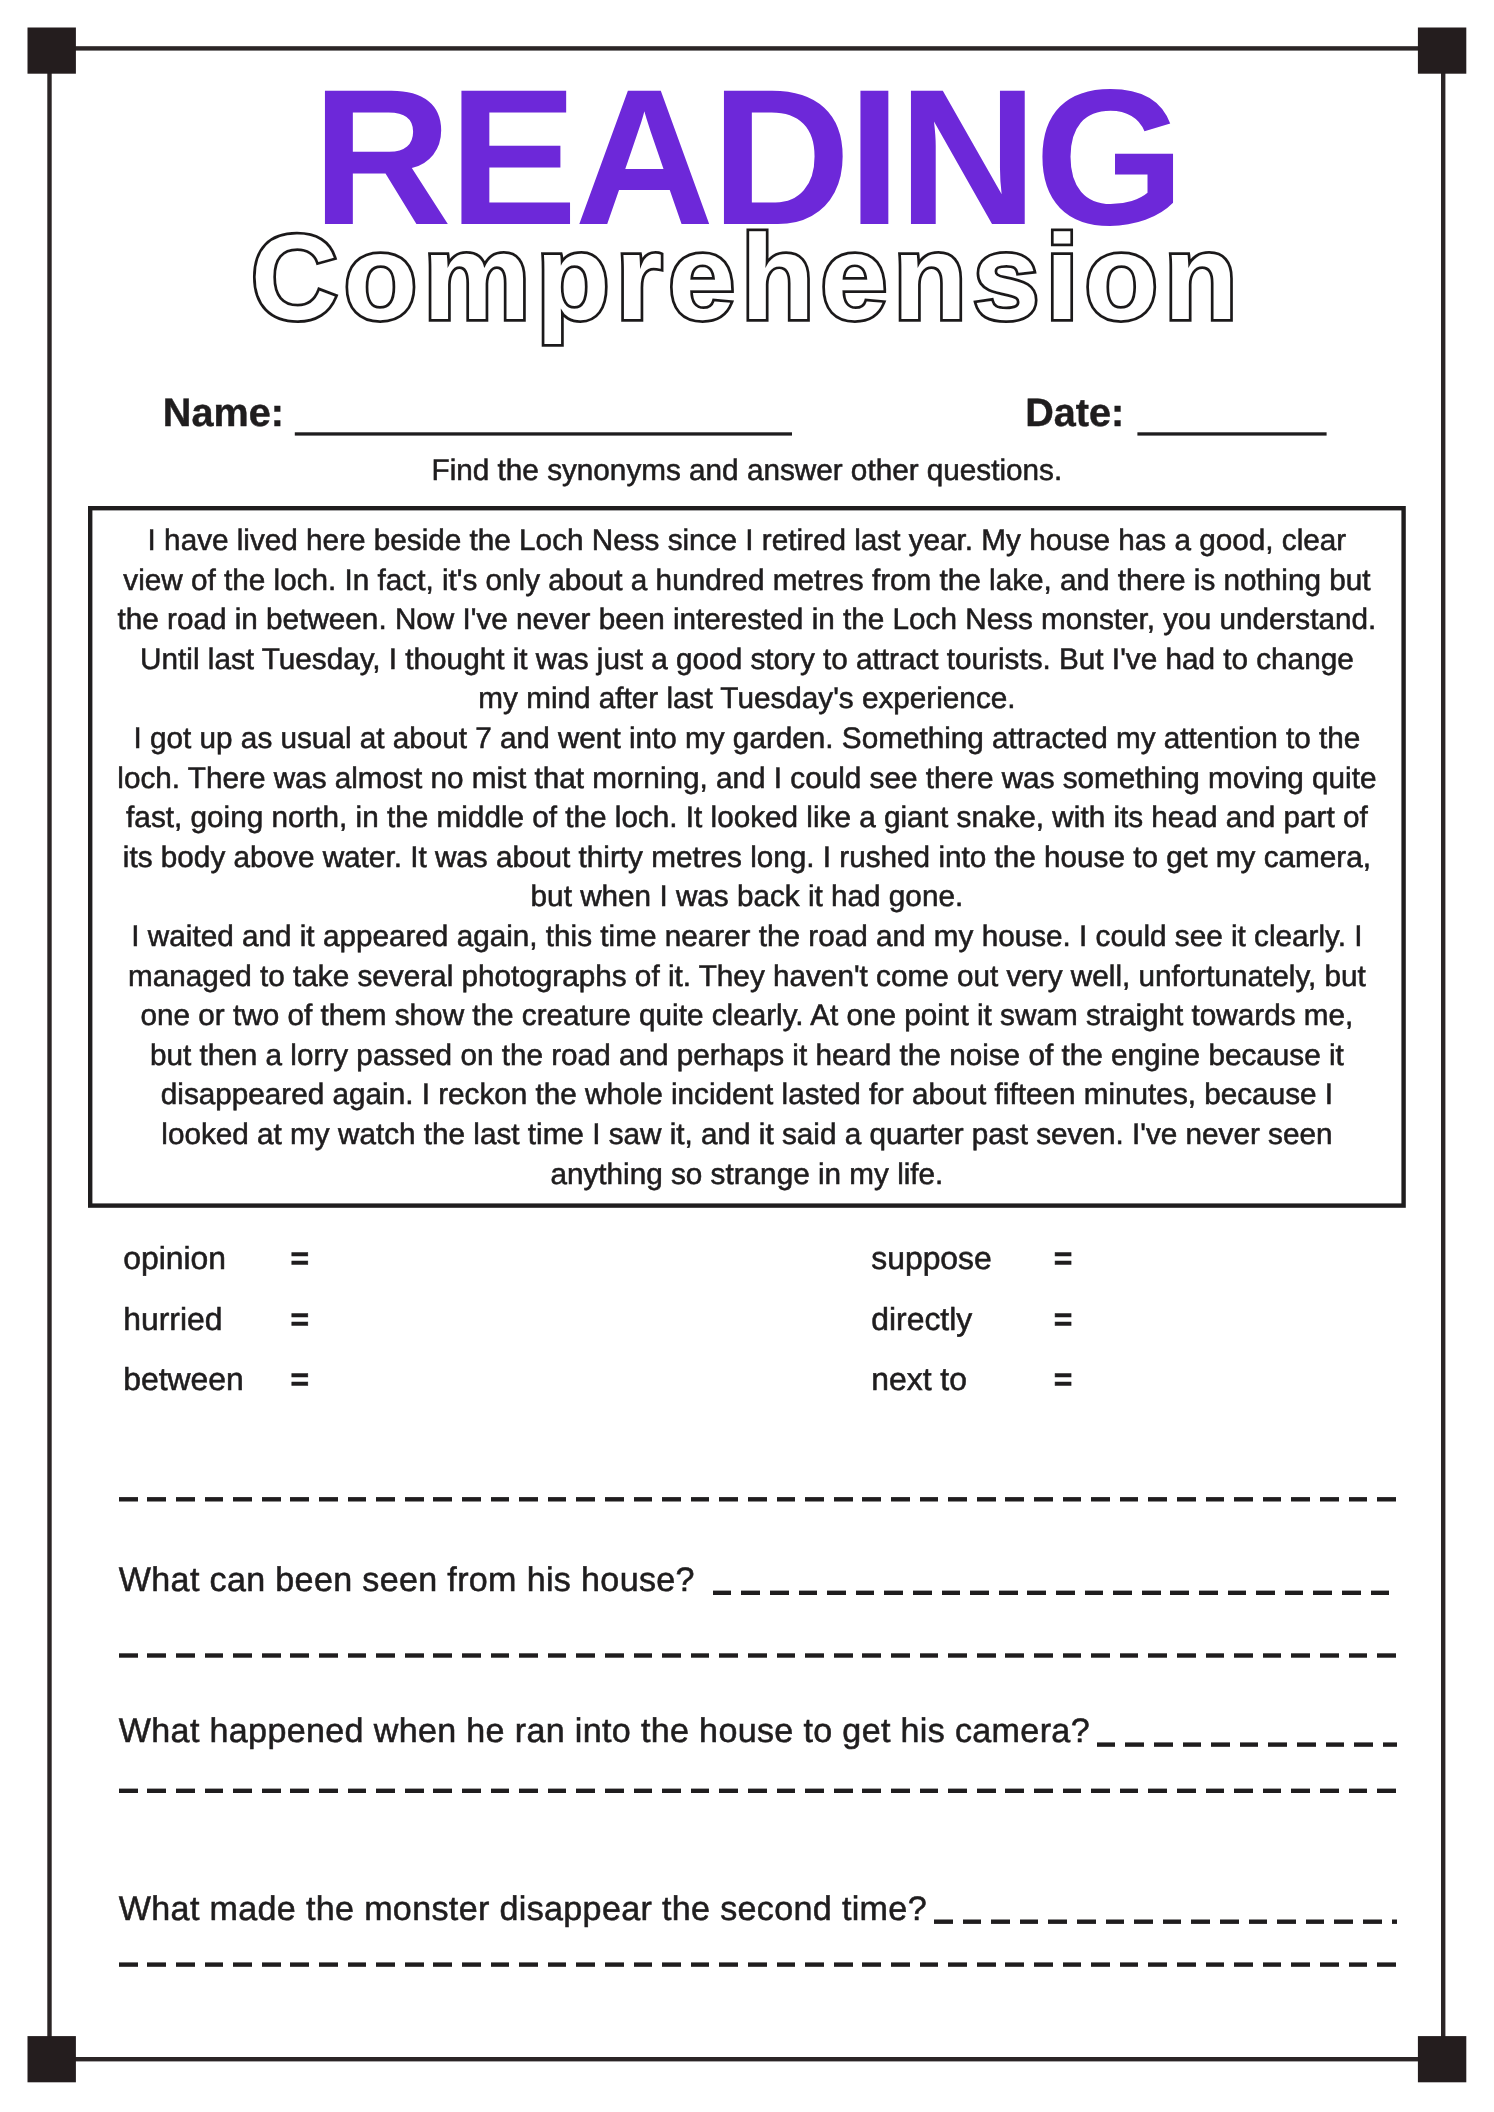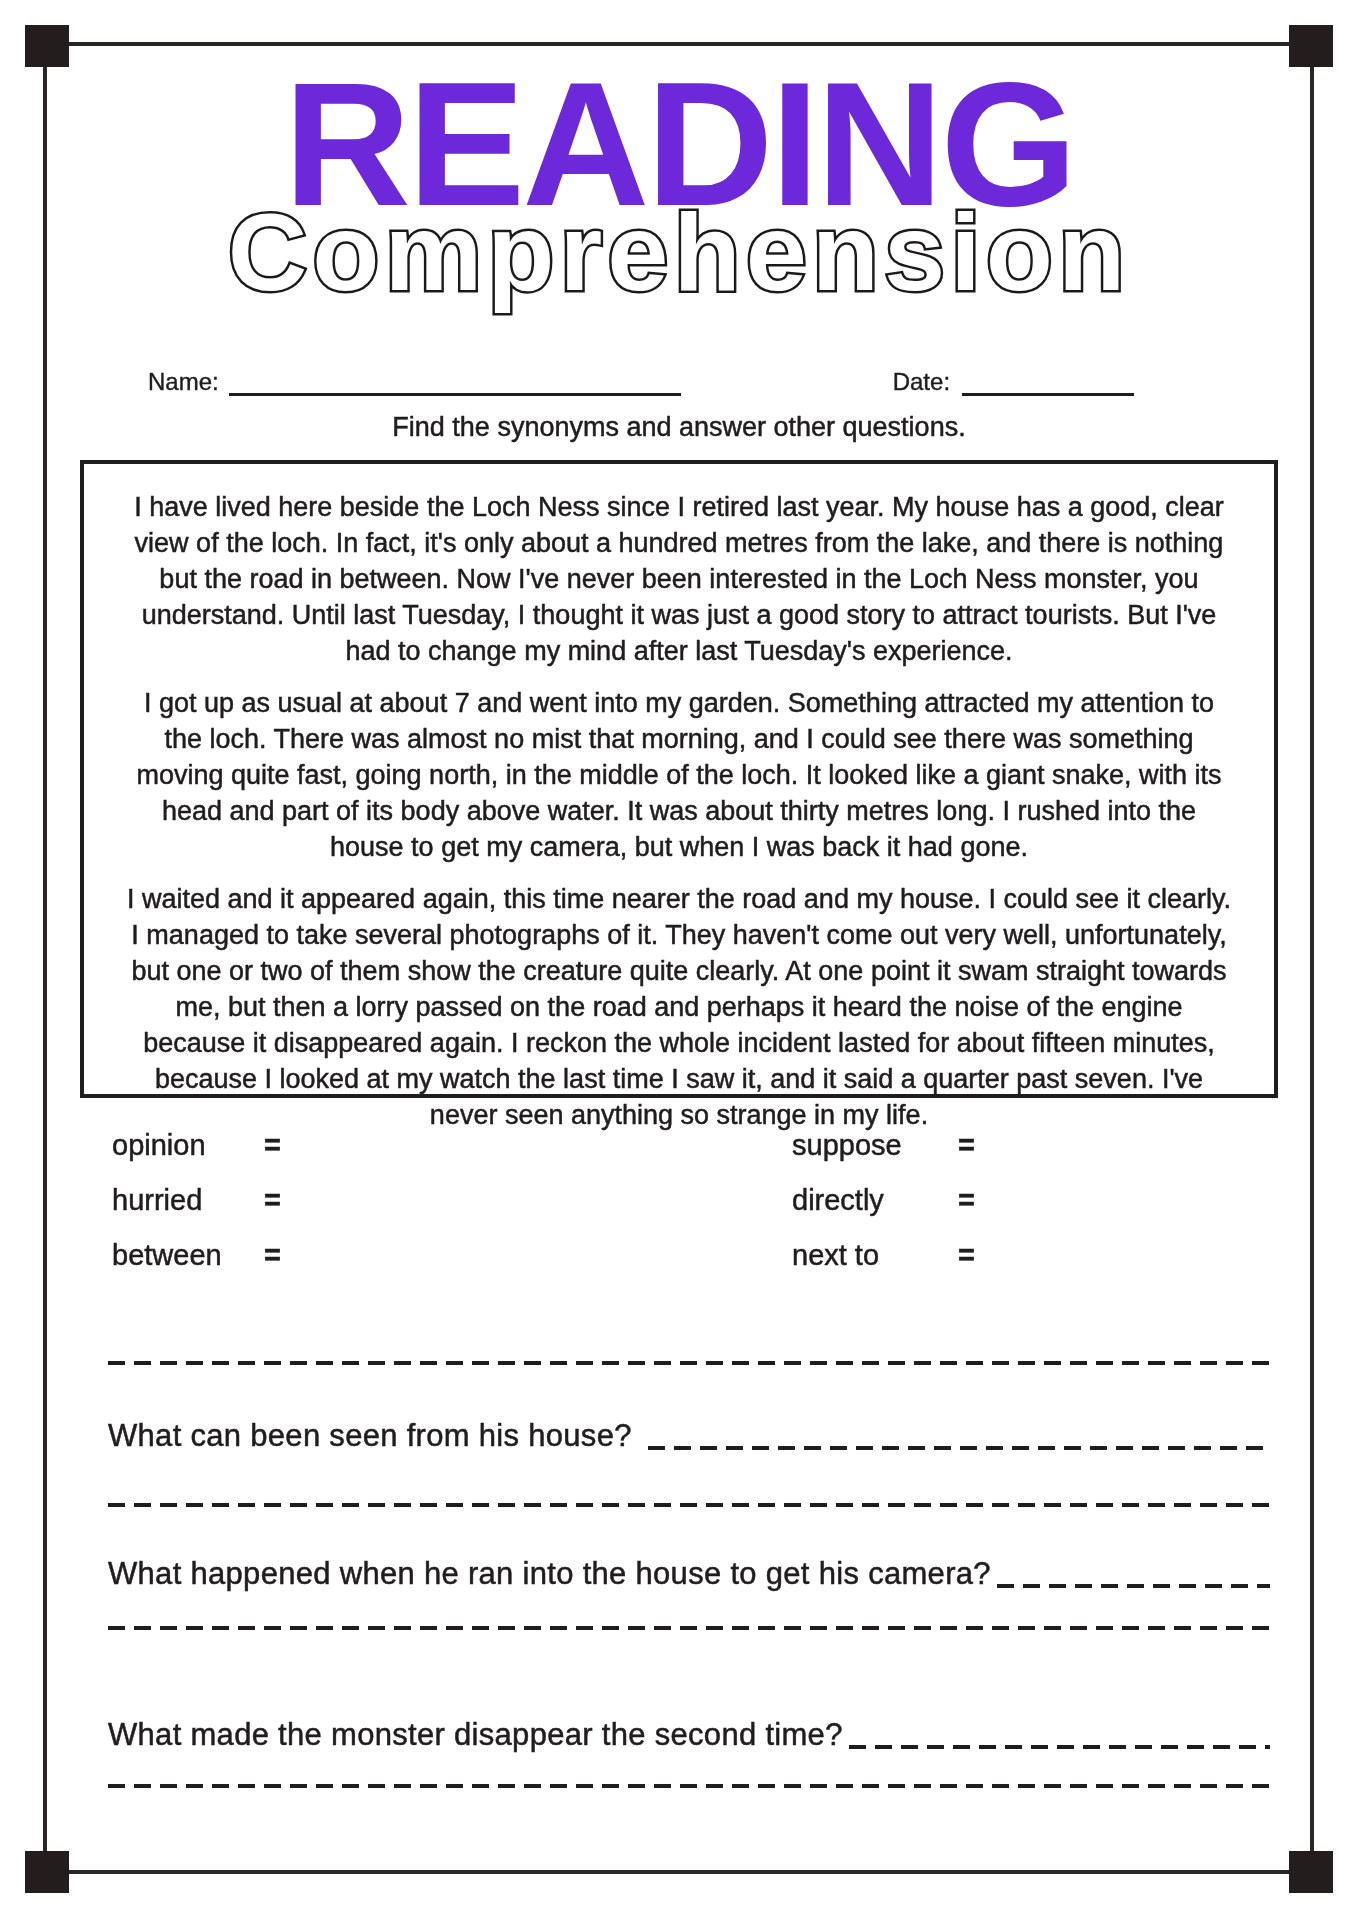--- a/index.html
+++ b/index.html
@@ -25,42 +25,42 @@
     position:absolute; left:0; right:0; top:56px;
     text-align:center; font-weight:700; font-size:176px; line-height:1;
     letter-spacing:-3px; color:#6d28d9;
     font-family:"Liberation Sans", sans-serif;
   }
   .title-comp-svg { position:absolute; left:0; top:128px; width:1358px; height:235px; }
 
   
   .name-row {
     position:absolute; left:148px; right:80px; top:352px; height:44px;
-    display:flex; align-items:flex-end; font-size:24px; font-weight:400;
+    display:flex; align-items:flex-end; font-size:36px; font-weight:700;
     -webkit-text-stroke:0.4px #1f1d1e;
   }
   .write-line { border-bottom:3px solid #1f1d1e; height:36px; }
   .name-line { width:452px; margin-left:10px; }
   .date-label { margin-left:212px;text-align:right; }
   .date-line { width:172px; margin-left:12px; }
 
   
   .instruction {
     position:absolute; left:0; right:0; top:412px; text-align:center;
     font-size:27px; -webkit-text-stroke:0.5px #1f1d1e;
   }
 
   
   .passage-box {
     position:absolute; left:80px; top:460px; width:1198px; height:638px;
     border:4px solid #1f1d1e; padding:9px 22px 6px 22px;
     font-size:27px; line-height:36px; text-align:center;
     -webkit-text-stroke:0.5px #1f1d1e;
   }
-  .passage-box p { margin:16px; }
+  .passage-box p { margin:0; }
 
   
   .synonyms {
     position:absolute; left:112px; top:1118px; right:80px;
     font-size:29px; -webkit-text-stroke:0.5px #1f1d1e;
   }
   .syn-row {
     display:grid; grid-template-columns:152px 60px 468px 166px 60px;
     align-items:center; height:55px;
   }

